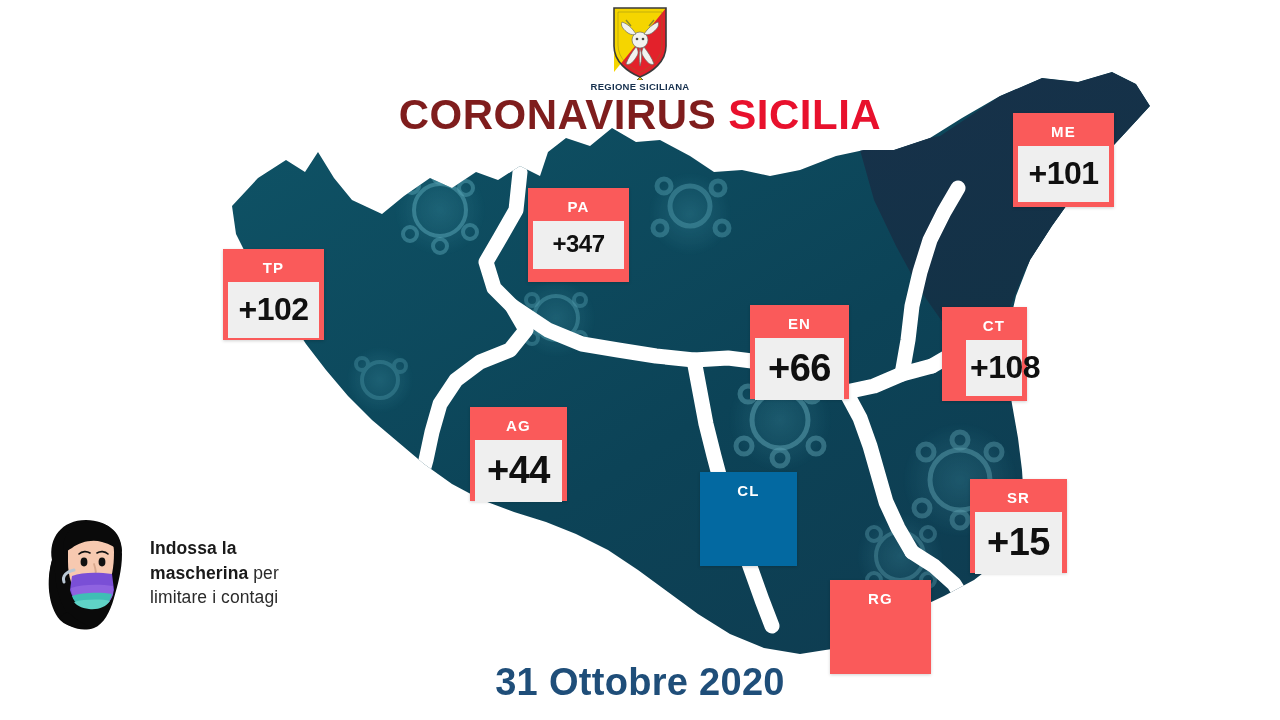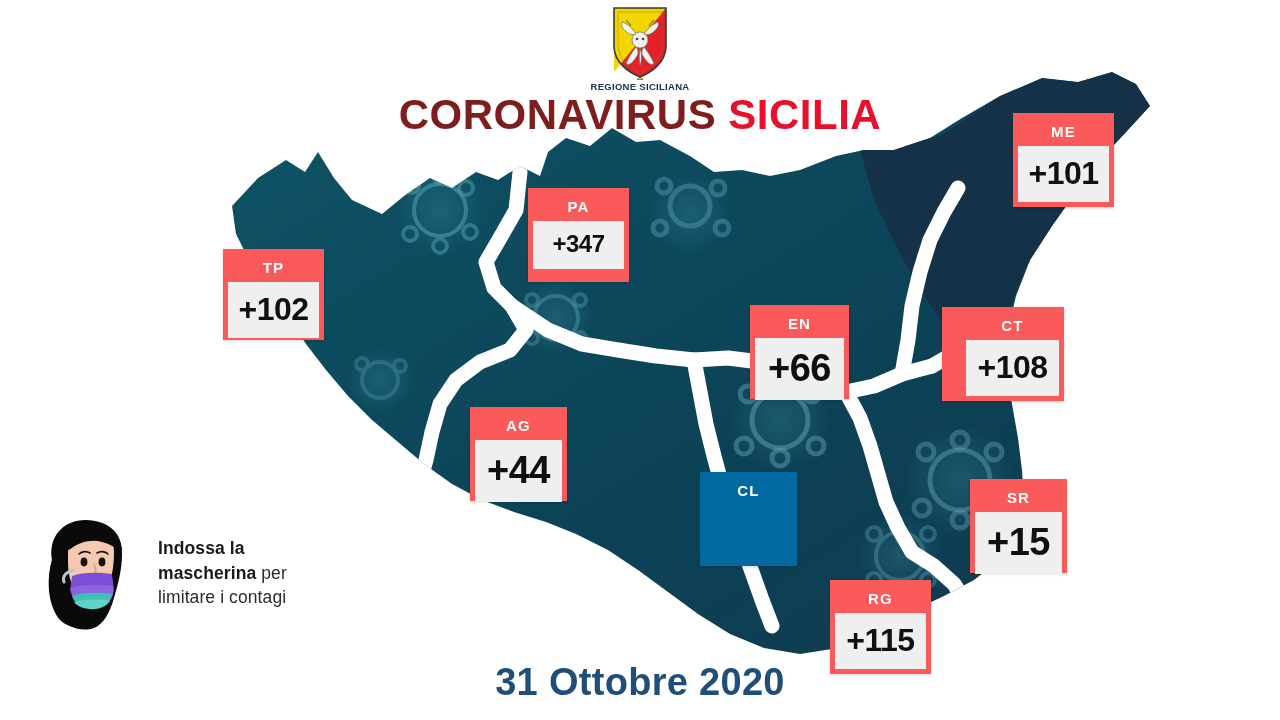--- a/index.html
+++ b/index.html
@@ -57,21 +57,21 @@
     font-weight:bold;text-align:center;
     line-height:1;
     padding:11px 4px 13px 4px;
     font-size:38px;
     letter-spacing:-.5px;
   }
 
   
   .mask-note{
     position:absolute;left:34px;top:512px;width:340px;height:122px;z-index:30;
-    display:flex;align-items:center;gap:20px;
+    display:flex;align-items:center;gap:12px;
   }
   .mask-figure{width:104px;height:118px;flex:0 0 104px;}
   .mask-text{
     font-size:17.5px;color:#1a1a1a;line-height:1.42;
     letter-spacing:.1px;
   }
   .mask-text .b{font-weight:bold;}
   .mask-text .n{font-weight:normal;color:#2b2b2b;}
 </style>
 </head>
@@ -250,38 +250,37 @@
         <div class="badge-value" style="font-size: 24px;">+347</div>
       </div>
       <div class="badge" style="left: 210px; top: 249px; width: 101px; height: 91px; background: rgb(250, 90, 90); margin-left: 13px;">
         <div class="badge-code">TP</div>
         <div class="badge-value" style="font-size: 32px;">+102</div>
       </div>
       <div class="badge" style="left: 750px; top: 305px; width: 99px; height: 94px; background: rgb(250, 90, 90);">
         <div class="badge-code">EN</div>
         <div class="badge-value">+66</div>
       </div>
-      <div class="badge" style="left: 942px; top: 307px; width: 122px; height: 94px; background: rgb(250, 90, 90); padding-left: 24px;">
+      <div class="badge" style="left: 942px; top: 307px; width: 85px; height: 94px; background: rgb(250, 90, 90); padding-left: 24px;">
         <div class="badge-code">CT</div>
         <div class="badge-value" style="font-size: 32px;">+108</div>
       </div>
       <div class="badge" style="left: 470px; top: 407px; width: 97px; height: 94px; background: rgb(250, 90, 90);">
         <div class="badge-code">AG</div>
         <div class="badge-value">+44</div>
       </div>
       <div class="badge" style="left: 700px; top: 472px; width: 97px; height: 94px; background: #0369a1;">
         <div class="badge-code">CL</div>
       </div>
       <div class="badge" style="left: 970px; top: 479px; width: 97px; height: 94px; background: rgb(250, 90, 90);">
         <div class="badge-code">SR</div>
         <div class="badge-value">+15</div>
       </div>
       <div class="badge" style="left: 830px; top: 580px; width: 101px; height: 94px; background: rgb(250, 90, 90);">
         <div class="badge-code">RG</div>
-        <div class="badge-value" style="font-size: 32px;">+115</div>
       </div>
     </div>
 
   <div class="mask-note">
     <svg class="mask-figure" viewBox="0 0 104 118">
 
       <path d="M18,46 C14,24 28,6 52,6 C74,6 88,20 88,40 C88,56 84,70 80,84
                C76,98 70,110 60,114 C48,118 34,114 26,104 C16,92 12,70 18,46 Z" fill="#0a0a0a"></path>
 
       <path d="M34,34 C34,22 44,14 56,14 C70,14 80,24 80,38 C80,52 78,66 72,76

